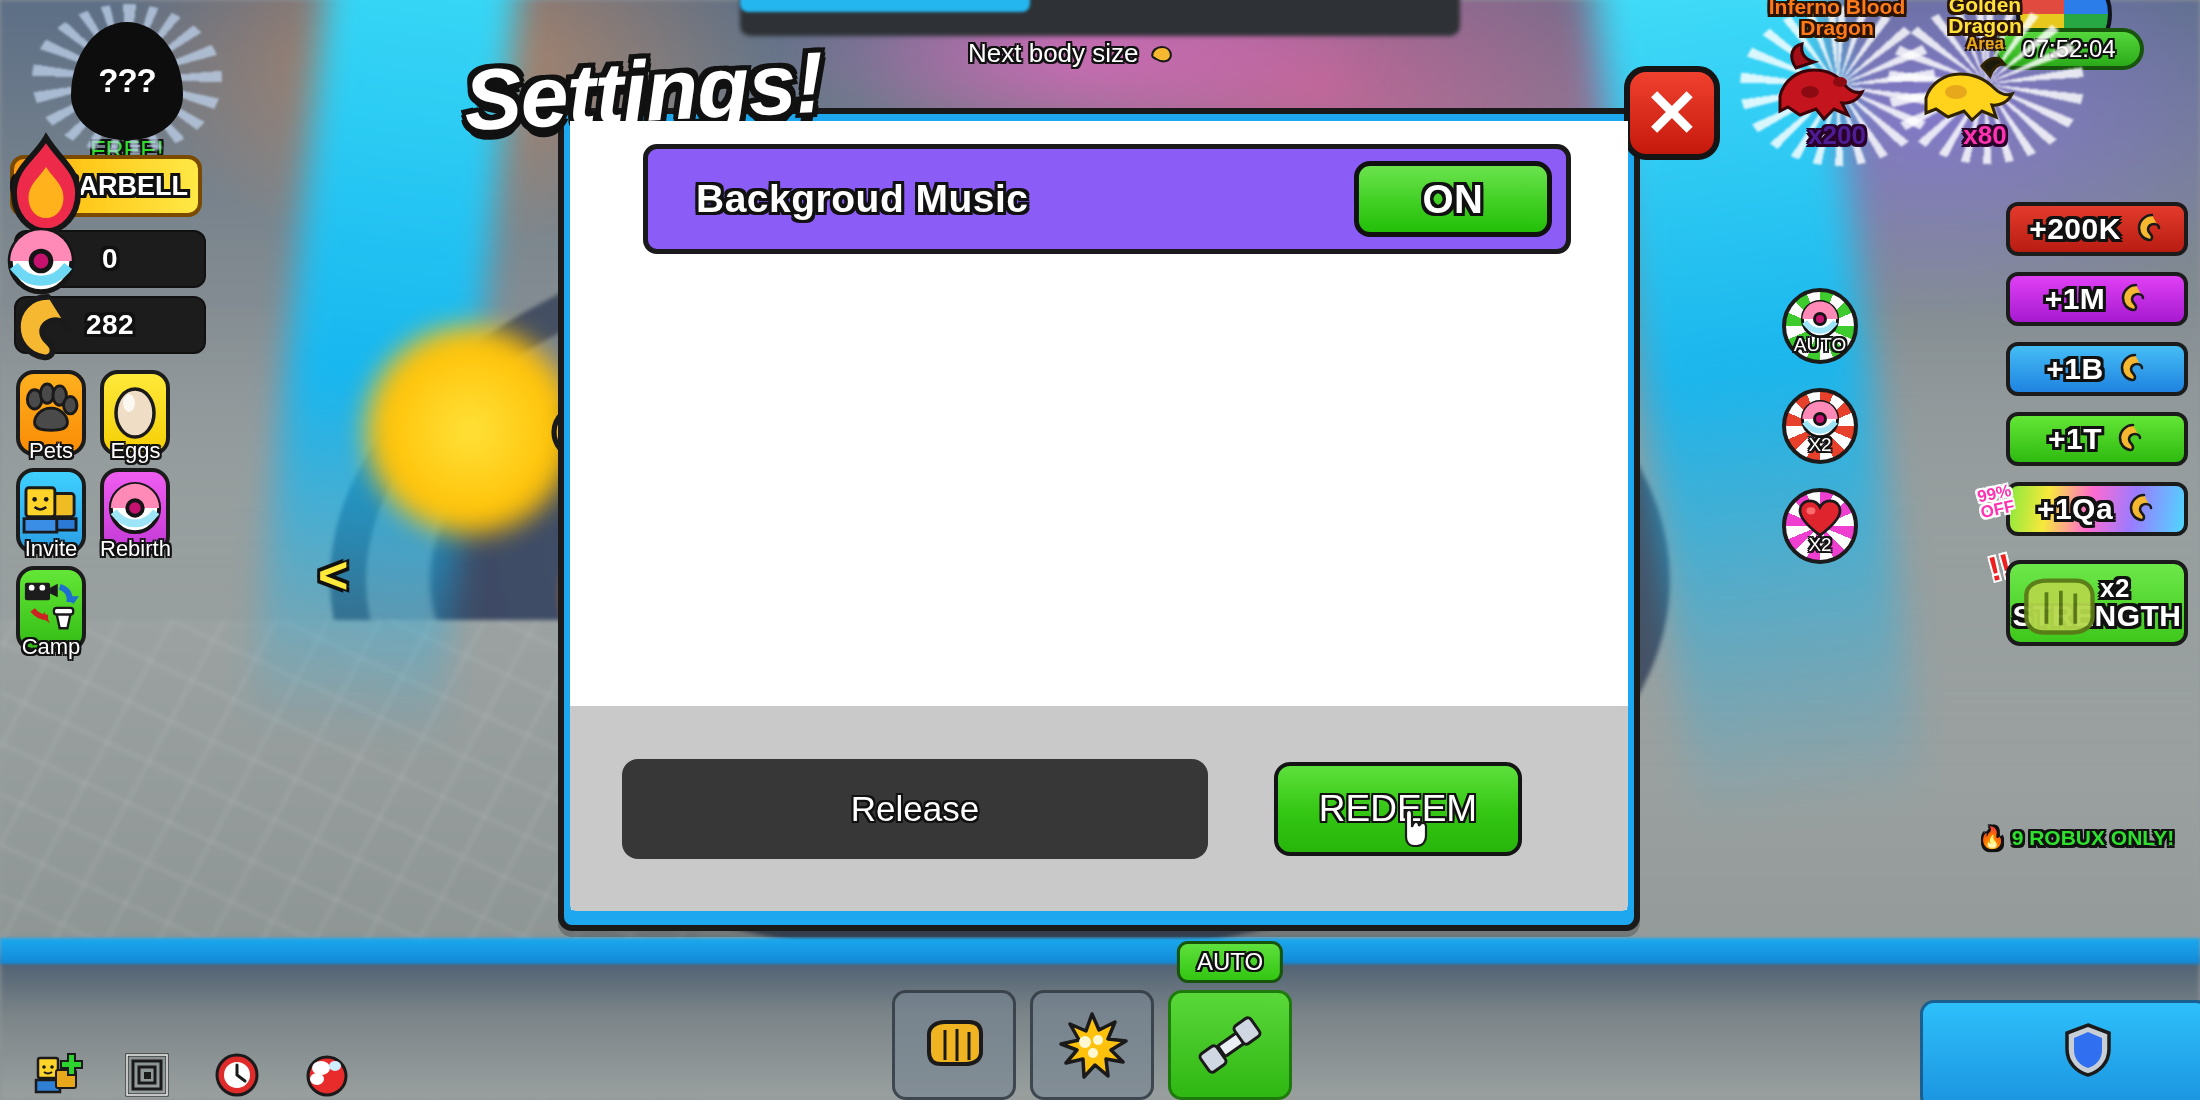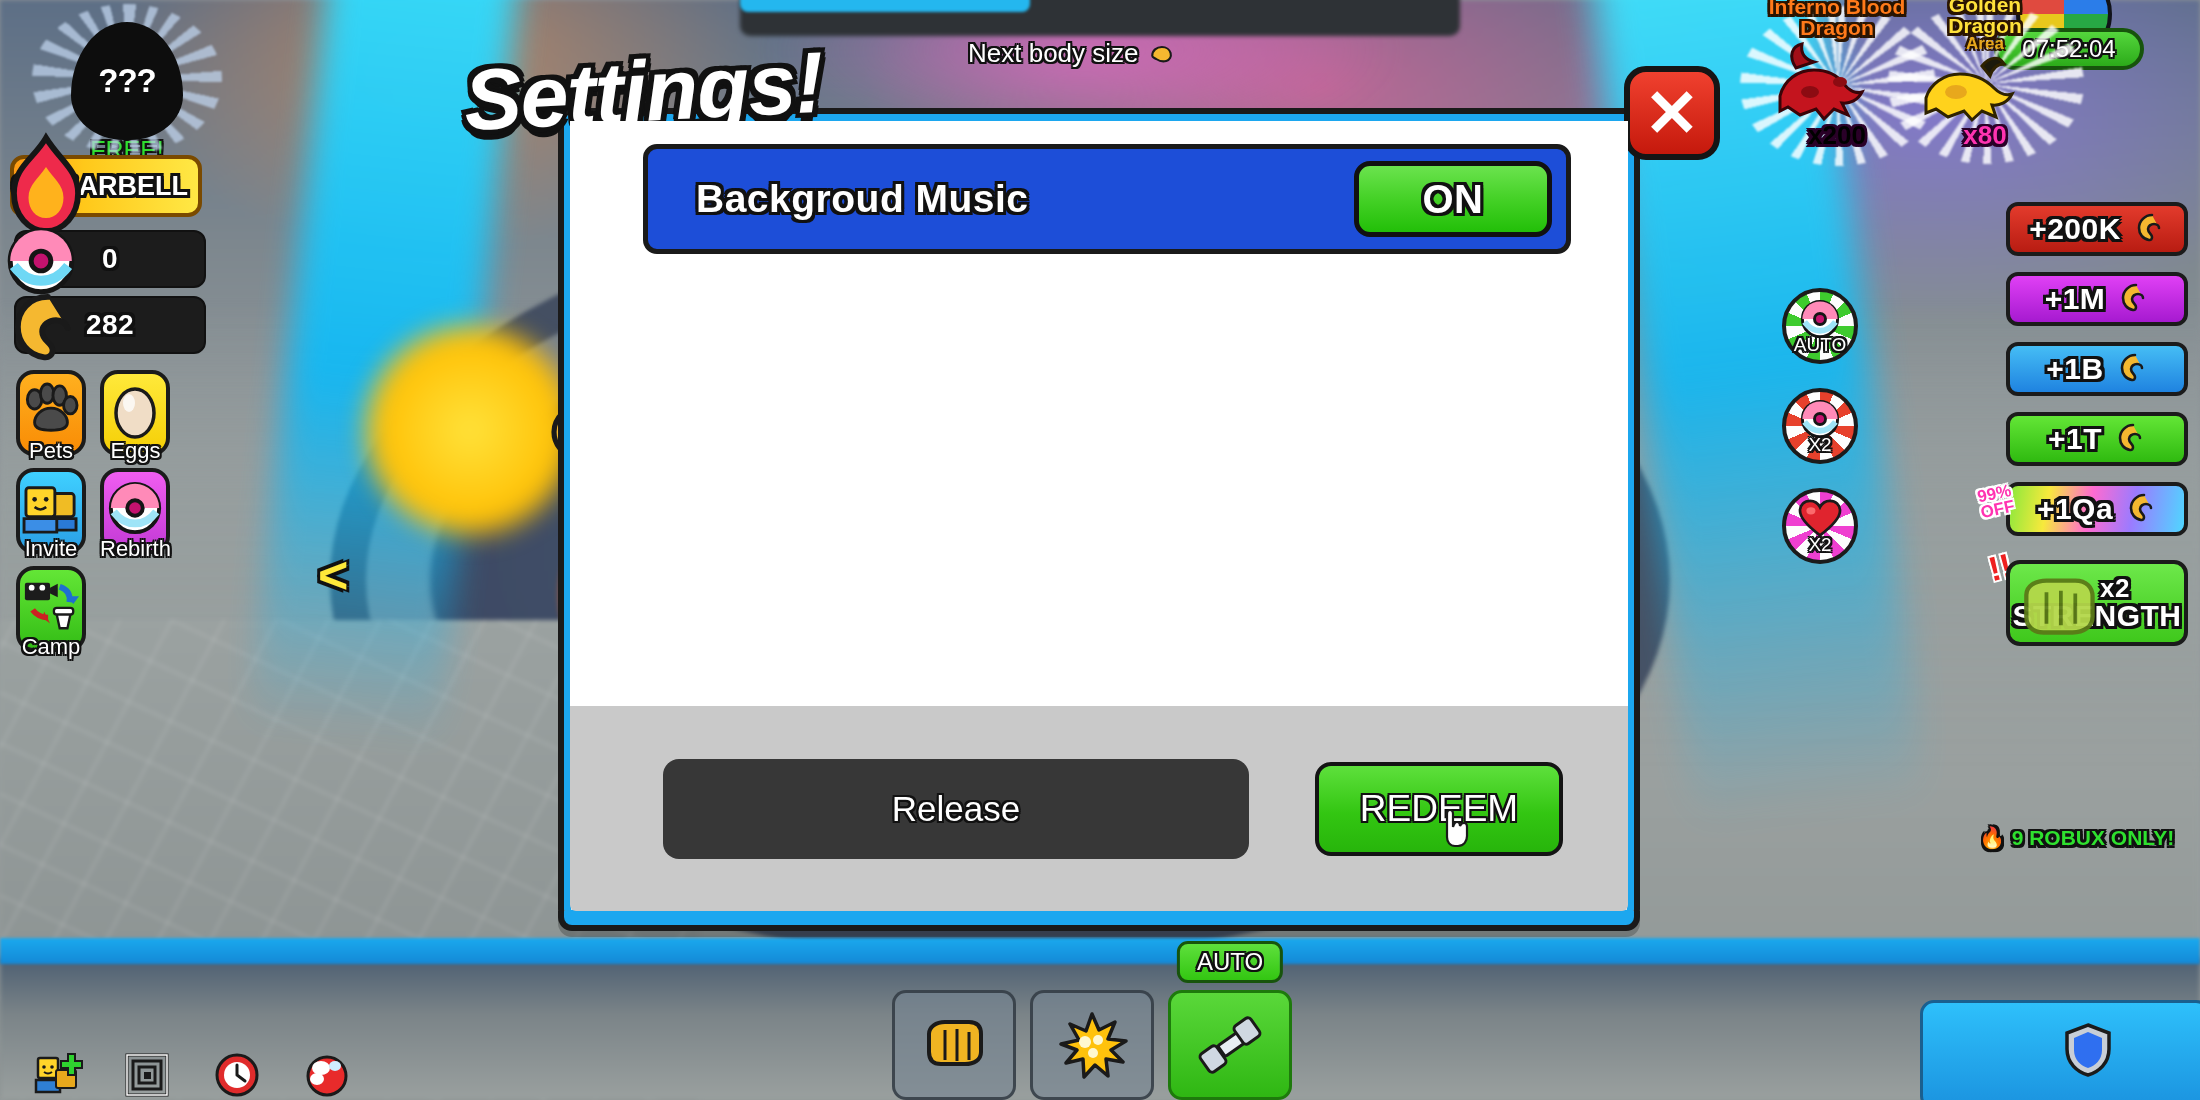--- a/index.html
+++ b/index.html
@@ -305,37 +305,37 @@
     background:linear-gradient(180deg,#f0412f,#c5190c);
     border:6px solid #151515; border-radius:22px;
     display:flex; align-items:center; justify-content:center;
     cursor:pointer;
   }
   .close-x { font-size:66px; color:#fff; font-weight:bold; line-height:.7; }
 
   .modal-body { position:absolute; left:6px; right:6px; top:7px; height:597px; background:#fff; overflow:hidden; }
   .setting-row {
     position:absolute; left:73px; top:23px; width:928px; height:110px;
-    background:#1d4ed8; border:5px solid #1a1a1a; border-radius:14px;
+    background:#8b5cf6; border:5px solid #1a1a1a; border-radius:14px;
     display:flex; align-items:center; justify-content:space-between; padding:0 14px 0 48px;
   }
   .setting-row .srl { font-size:39px; }
   .toggle-on {
     width:198px; height:76px;
     background:linear-gradient(180deg,#6be34e 0%, #46d228 48%, #22bf08 100%);
     border:5px solid #111; border-radius:16px;
     display:flex; align-items:center; justify-content:center;
     cursor:pointer;
   }
   .toggle-on .tg { font-size:40px; }
 
   .modal-footer {
     position:absolute; left:6px; right:6px; bottom:6px; height:205px;
     background:#c9c9c9;
-    display:flex; align-items:center; gap:66px; padding-left:93px;
+    display:flex; align-items:center; gap:66px; padding-left:52px;
     border-radius:0 0 6px 6px;
   }
   .release-btn {
     width:586px; height:100px; background:#373737;
     border-radius:16px; display:flex; align-items:center; justify-content:center;
     cursor:pointer;
   }
   .release-btn .rl { font-size:35px; }
   .redeem-btn {
     width:248px; height:94px;
@@ -552,21 +552,21 @@
 
   <div class="pet-card" style="left:-138px; top:-4px;">
     <div class="pet-rays"></div>
     <div class="pet-name" style="color:#ff7a1a; position:relative;">Inferno Blood Dragon</div>
     <svg width="118" height="86" viewBox="0 0 118 86" style="position:relative">
       <path d="M18 58c4-16 18-26 34-26 14 0 24 6 30 14 5 7 12 10 18 8-4 8-12 12-20 11l6 12-14-6-10 10-8-10-16 6-12-8-8 4z" fill="#c4141e" stroke="#3a0408" stroke-width="3"></path>
       <path d="M34 30c-8-12-4-22 6-24-2 10 4 16 12 18z" fill="#a30f18" stroke="#3a0408" stroke-width="3"></path>
       <ellipse cx="78" cy="44" rx="7" ry="5" fill="#8c0b12"></ellipse>
       <ellipse cx="48" cy="54" rx="9" ry="6" fill="#8c0b12"></ellipse>
     </svg>
-    <div class="pet-mult" style="color:#000000; position:relative;">x200</div>
+    <div class="pet-mult" style="color:#4c1d95; position:relative;">x200</div>
   </div>
 
   <div class="pet-card" style="left:10px; top:-6px;">
     <div class="pet-rays"></div>
     <div class="pet-name" style="color:#ffe13a; position:relative;">Golden Dragon</div>
     <div class="pet-sub" style="color:#e8a81c; position:relative;">Area</div>
     <svg width="118" height="78" viewBox="0 0 118 78" style="position:relative; margin-top:-8px">
       <path d="M16 52c4-14 18-24 34-24 14 0 26 6 34 14 6 6 12 8 18 6-4 8-12 12-20 11l4 12-14-6-10 9-8-9-16 6-12-8-10 4z" fill="#ffd21c" stroke="#2e2200" stroke-width="3"></path>
       <path d="M72 20c8-10 18-10 22-2-8 0-12 6-14 12z" fill="#1c1a0c" stroke="#2e2200" stroke-width="3"></path>
       <ellipse cx="46" cy="46" rx="11" ry="7" fill="#e8a81c"></ellipse>

